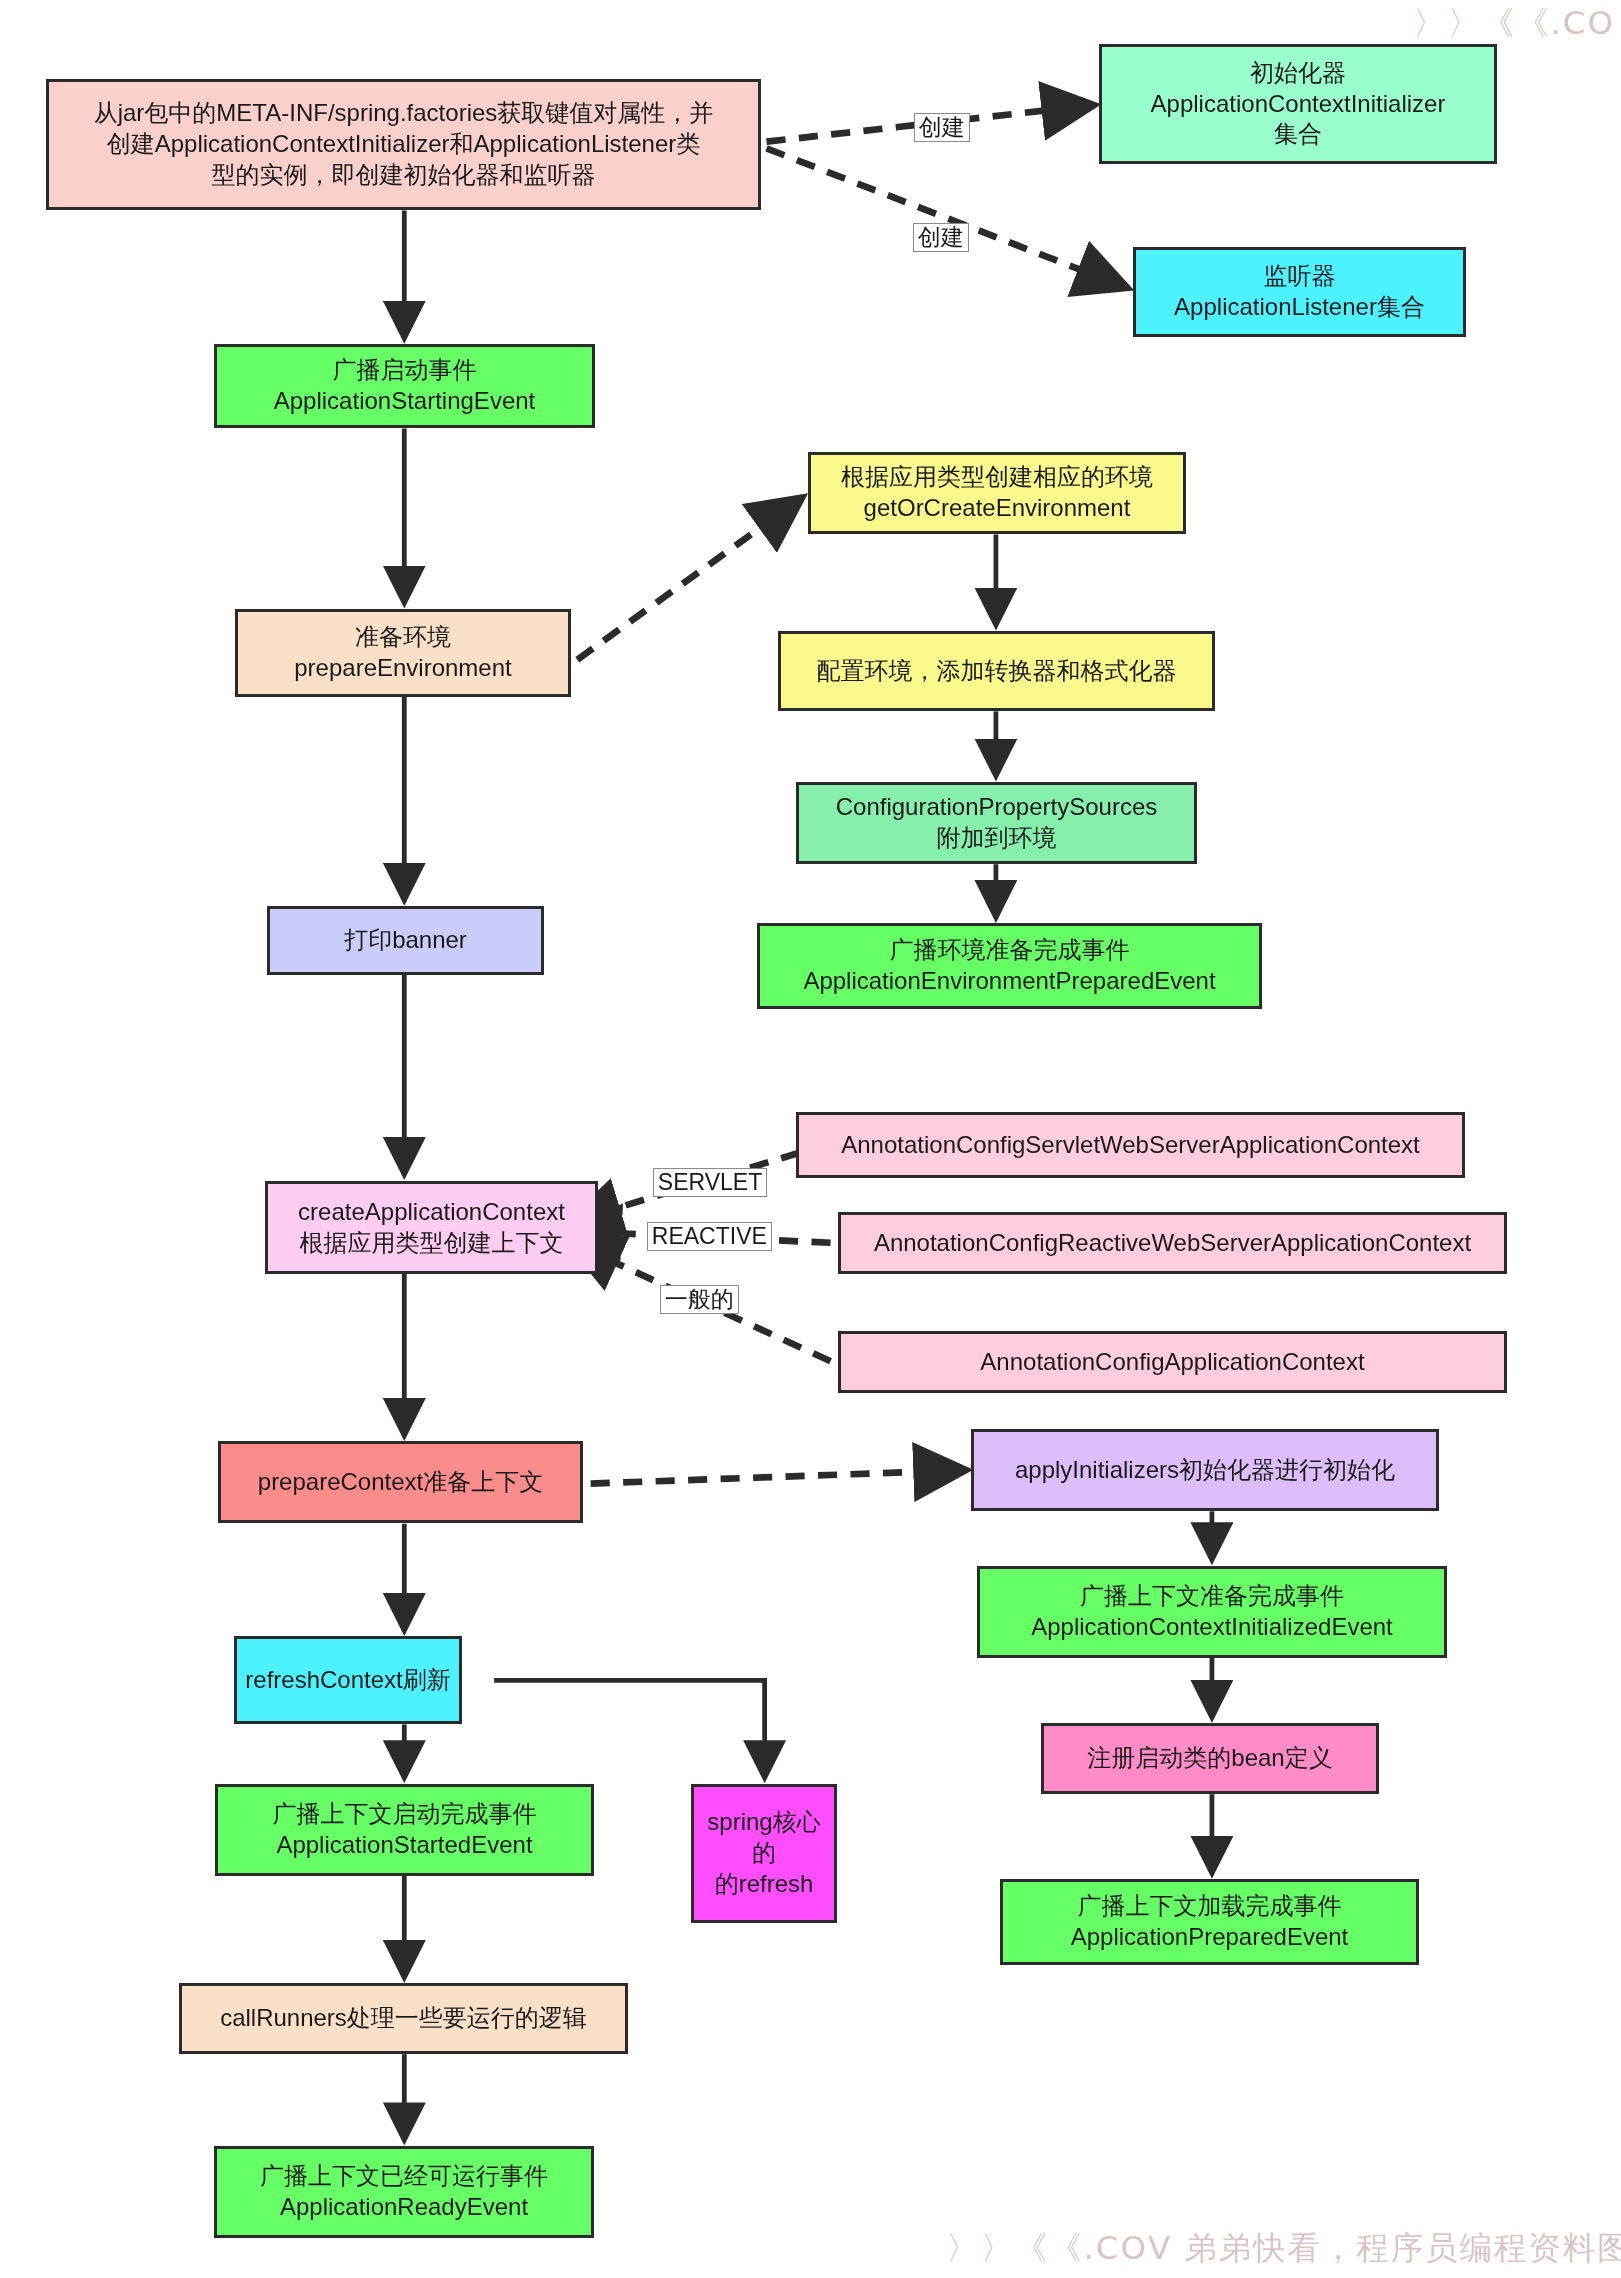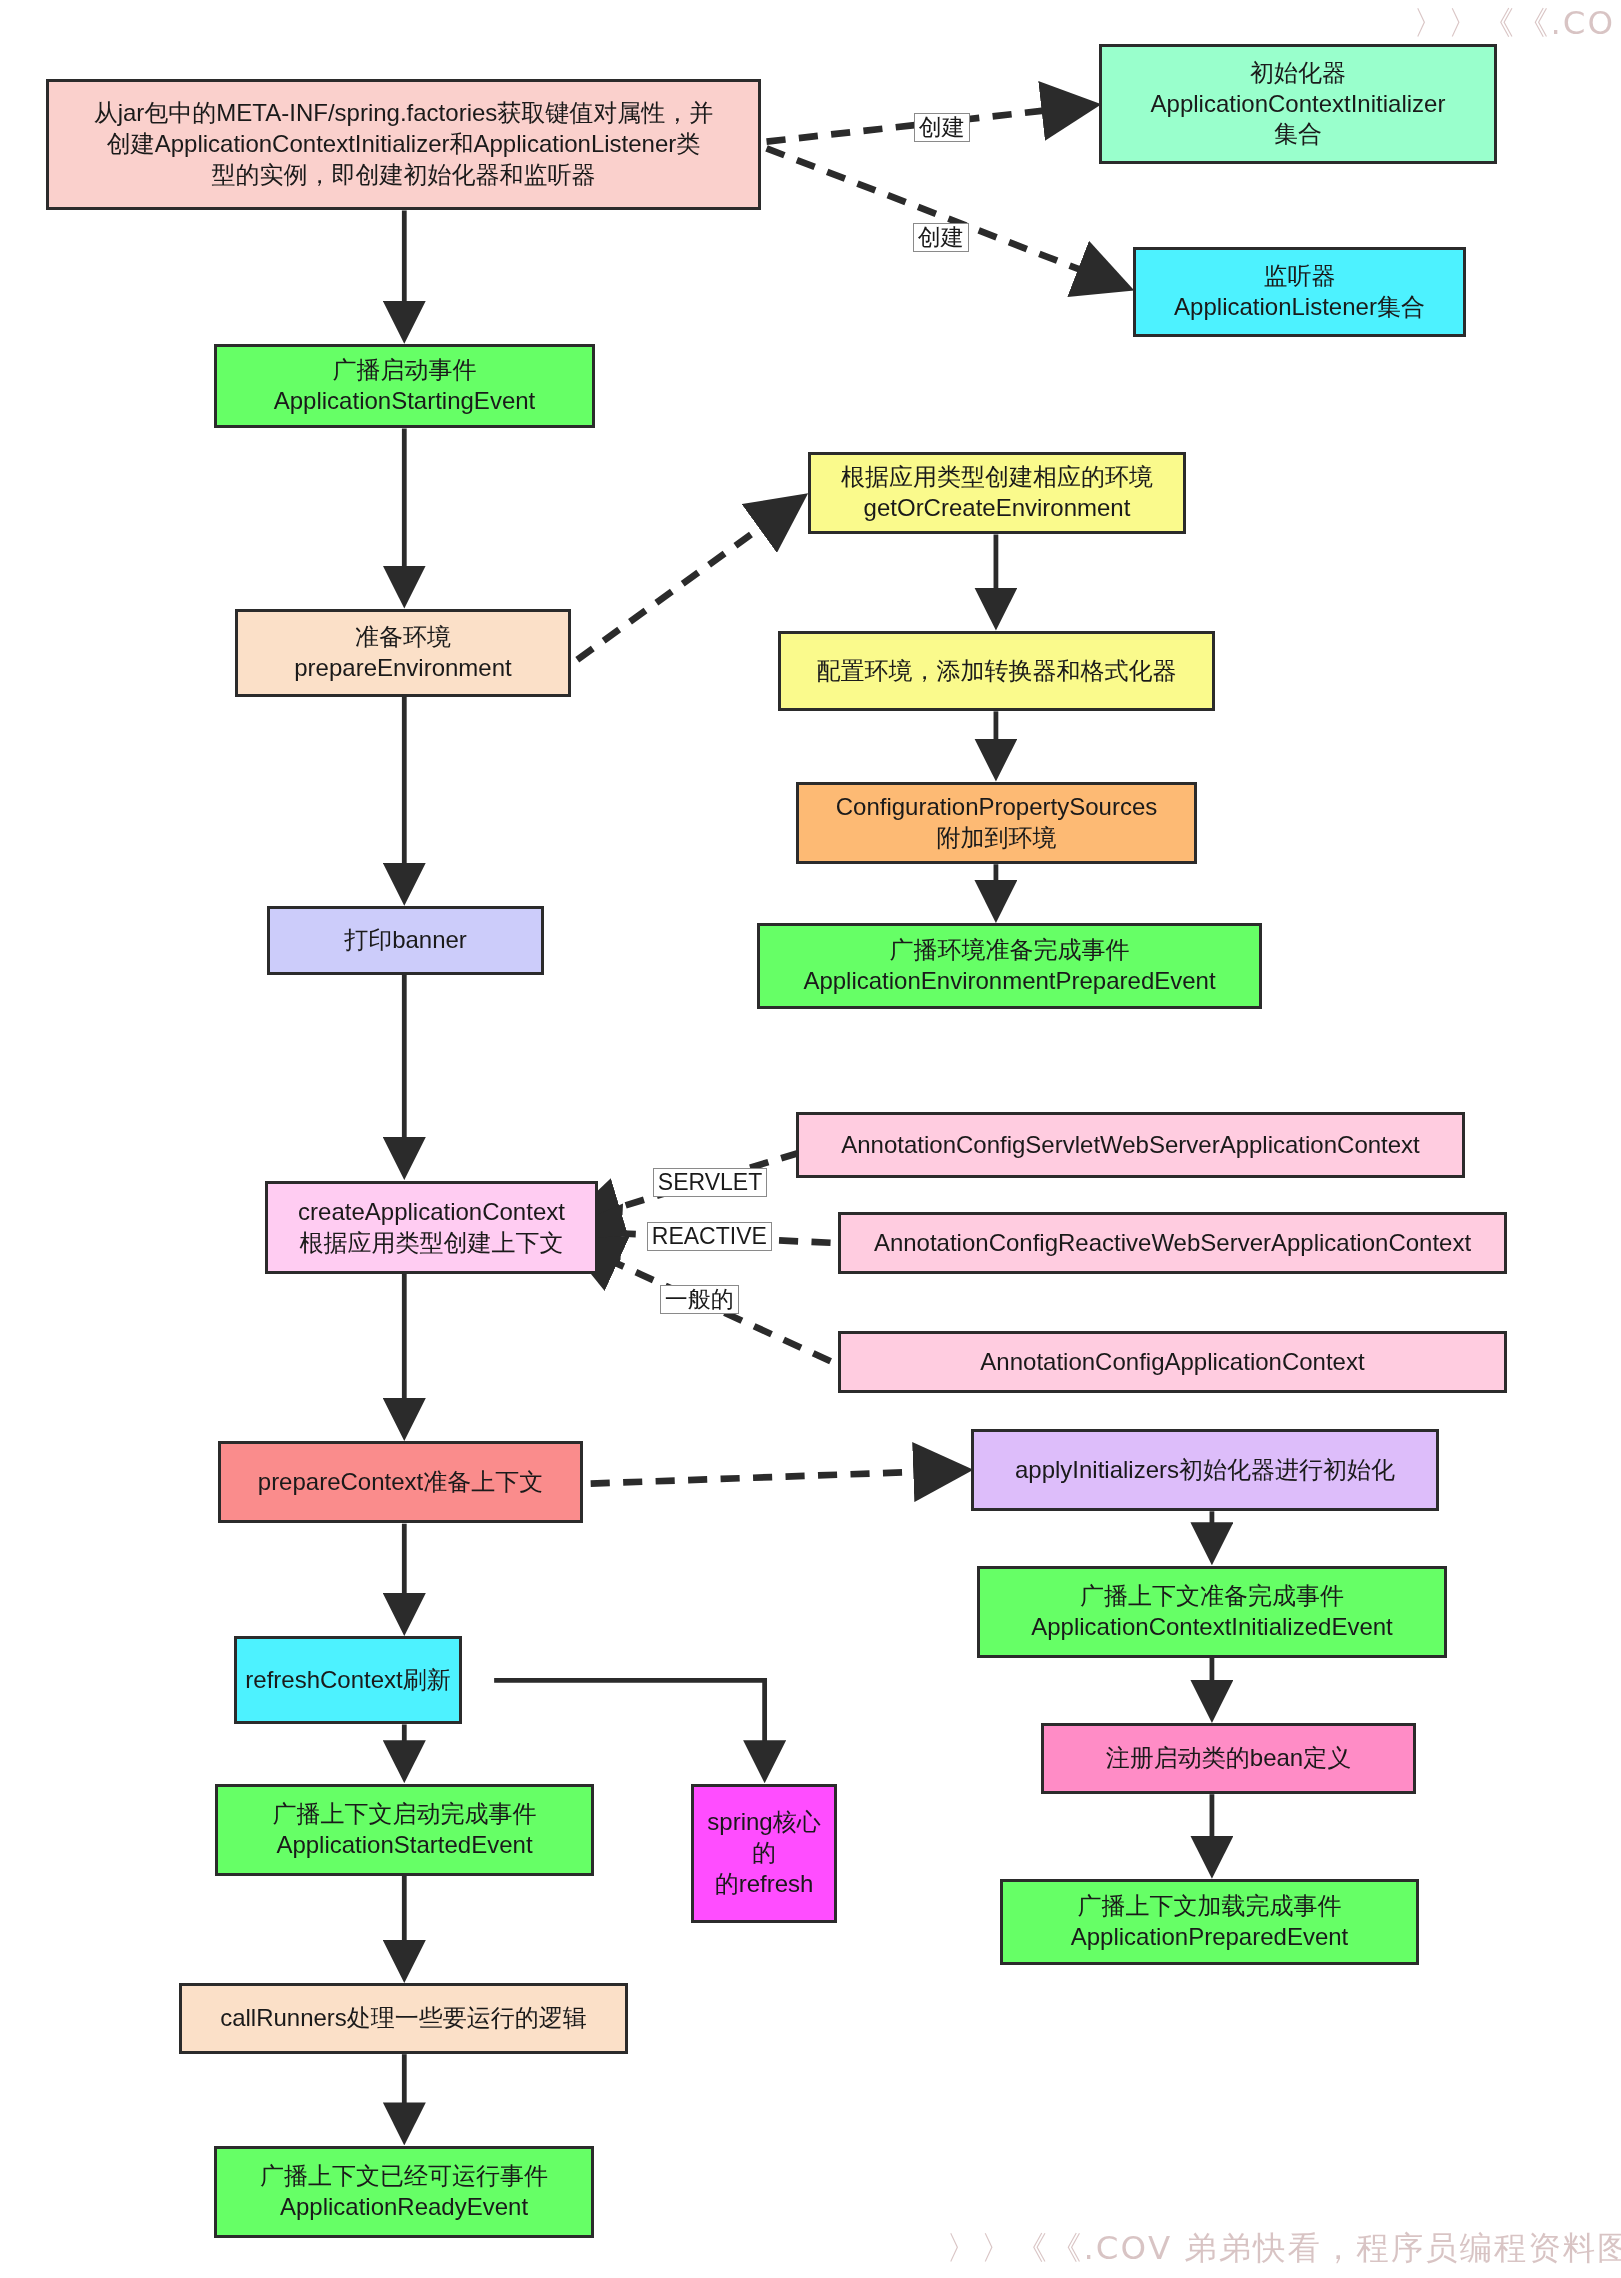--- a/index.html
+++ b/index.html
@@ -134,35 +134,35 @@
 集合</div>
       <div class="node" style="left: 1133px; top: 247px; width: 333px; height: 90px; background: rgb(77, 242, 255); font-size: 24px;">监听器
 ApplicationListener集合</div>
       <div class="node" style="left: 214px; top: 344px; width: 381px; height: 84px; background: rgb(102, 255, 102); font-size: 24px;">广播启动事件
 ApplicationStartingEvent</div>
       <div class="node" style="left: 235px; top: 609px; width: 336px; height: 88px; background: rgb(251, 224, 200); font-size: 24px;">准备环境
 prepareEnvironment</div>
       <div class="node" style="left: 808px; top: 452px; width: 378px; height: 82px; background: rgb(250, 250, 140); font-size: 24px;">根据应用类型创建相应的环境
 getOrCreateEnvironment</div>
       <div class="node" style="left: 778px; top: 631px; width: 437px; height: 80px; background: rgb(250, 250, 140); font-size: 24px;">配置环境，添加转换器和格式化器</div>
-      <div class="node" style="left: 796px; top: 782px; width: 401px; height: 82px; background: #fdba74; font-size: 24px;">ConfigurationPropertySources
+      <div class="node" style="left: 796px; top: 782px; width: 401px; height: 82px; background: #86efac; font-size: 24px;">ConfigurationPropertySources
 附加到环境</div>
       <div class="node" style="left: 757px; top: 923px; width: 505px; height: 86px; background: rgb(102, 255, 102); font-size: 24px;">广播环境准备完成事件
 ApplicationEnvironmentPreparedEvent</div>
       <div class="node" style="left: 267px; top: 906px; width: 277px; height: 69px; background: rgb(204, 204, 250); font-size: 24px;">打印banner</div>
       <div class="node" style="left: 231px; top: 1181px; width: 333px; height: 93px; background: rgb(255, 204, 242); font-size: 24px; margin-left: 34px;">createApplicationContext
 根据应用类型创建上下文</div>
       <div class="node" style="left: 796px; top: 1112px; width: 669px; height: 66px; background: rgb(255, 204, 224); font-size: 24px;">AnnotationConfigServletWebServerApplicationContext</div>
       <div class="node" style="left: 838px; top: 1212px; width: 669px; height: 62px; background: rgb(255, 204, 224); font-size: 24px;">AnnotationConfigReactiveWebServerApplicationContext</div>
       <div class="node" style="left: 838px; top: 1331px; width: 669px; height: 62px; background: rgb(255, 204, 224); font-size: 24px;">AnnotationConfigApplicationContext</div>
       <div class="node" style="left: 218px; top: 1441px; width: 365px; height: 82px; background: rgb(250, 140, 140); font-size: 24px;">prepareContext准备上下文</div>
       <div class="node" style="left: 971px; top: 1429px; width: 468px; height: 82px; background: rgb(221, 189, 250); font-size: 24px;">applyInitializers初始化器进行初始化</div>
       <div class="node" style="left: 977px; top: 1566px; width: 470px; height: 92px; background: rgb(102, 255, 102); font-size: 24px;">广播上下文准备完成事件
 ApplicationContextInitializedEvent</div>
-      <div class="node" style="left: 1041px; top: 1723px; width: 375px; height: 71px; background: rgb(255, 140, 198); font-size: 24px;">注册启动类的bean定义</div>
+      <div class="node" style="left: 1041px; top: 1723px; width: 338px; height: 71px; background: rgb(255, 140, 198); font-size: 24px;">注册启动类的bean定义</div>
       <div class="node" style="left: 1000px; top: 1879px; width: 419px; height: 86px; background: rgb(102, 255, 102); font-size: 24px;">广播上下文加载完成事件
 ApplicationPreparedEvent</div>
       <div class="node" style="left: 234px; top: 1636px; width: 228px; height: 88px; background: rgb(77, 242, 255); font-size: 24px;">refreshContext刷新</div>
       <div class="node" style="left: 691px; top: 1784px; width: 146px; height: 139px; background: rgb(255, 77, 255); font-size: 24px;">spring核心的
 的refresh</div>
       <div class="node" style="left: 215px; top: 1784px; width: 379px; height: 92px; background: rgb(102, 255, 102); font-size: 24px;">广播上下文启动完成事件
 ApplicationStartedEvent</div>
       <div class="node" style="left: 179px; top: 1983px; width: 449px; height: 71px; background: rgb(251, 224, 200); font-size: 24px;">callRunners处理一些要运行的逻辑</div>
       <div class="node" style="left: 214px; top: 2146px; width: 380px; height: 92px; background: rgb(102, 255, 102); font-size: 24px;">广播上下文已经可运行事件
 ApplicationReadyEvent</div>

